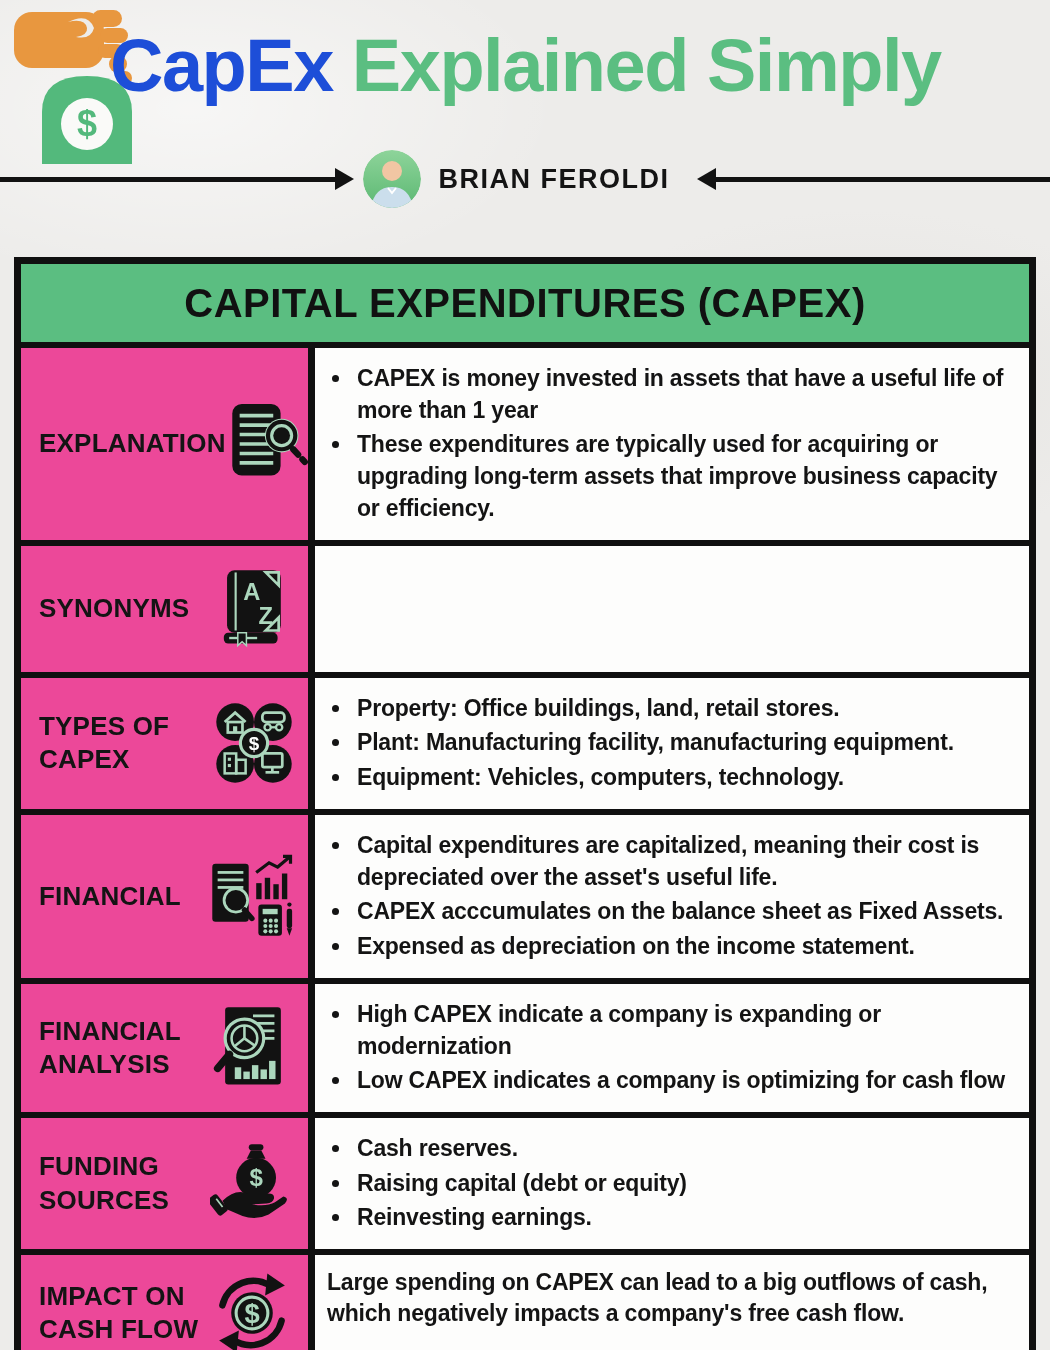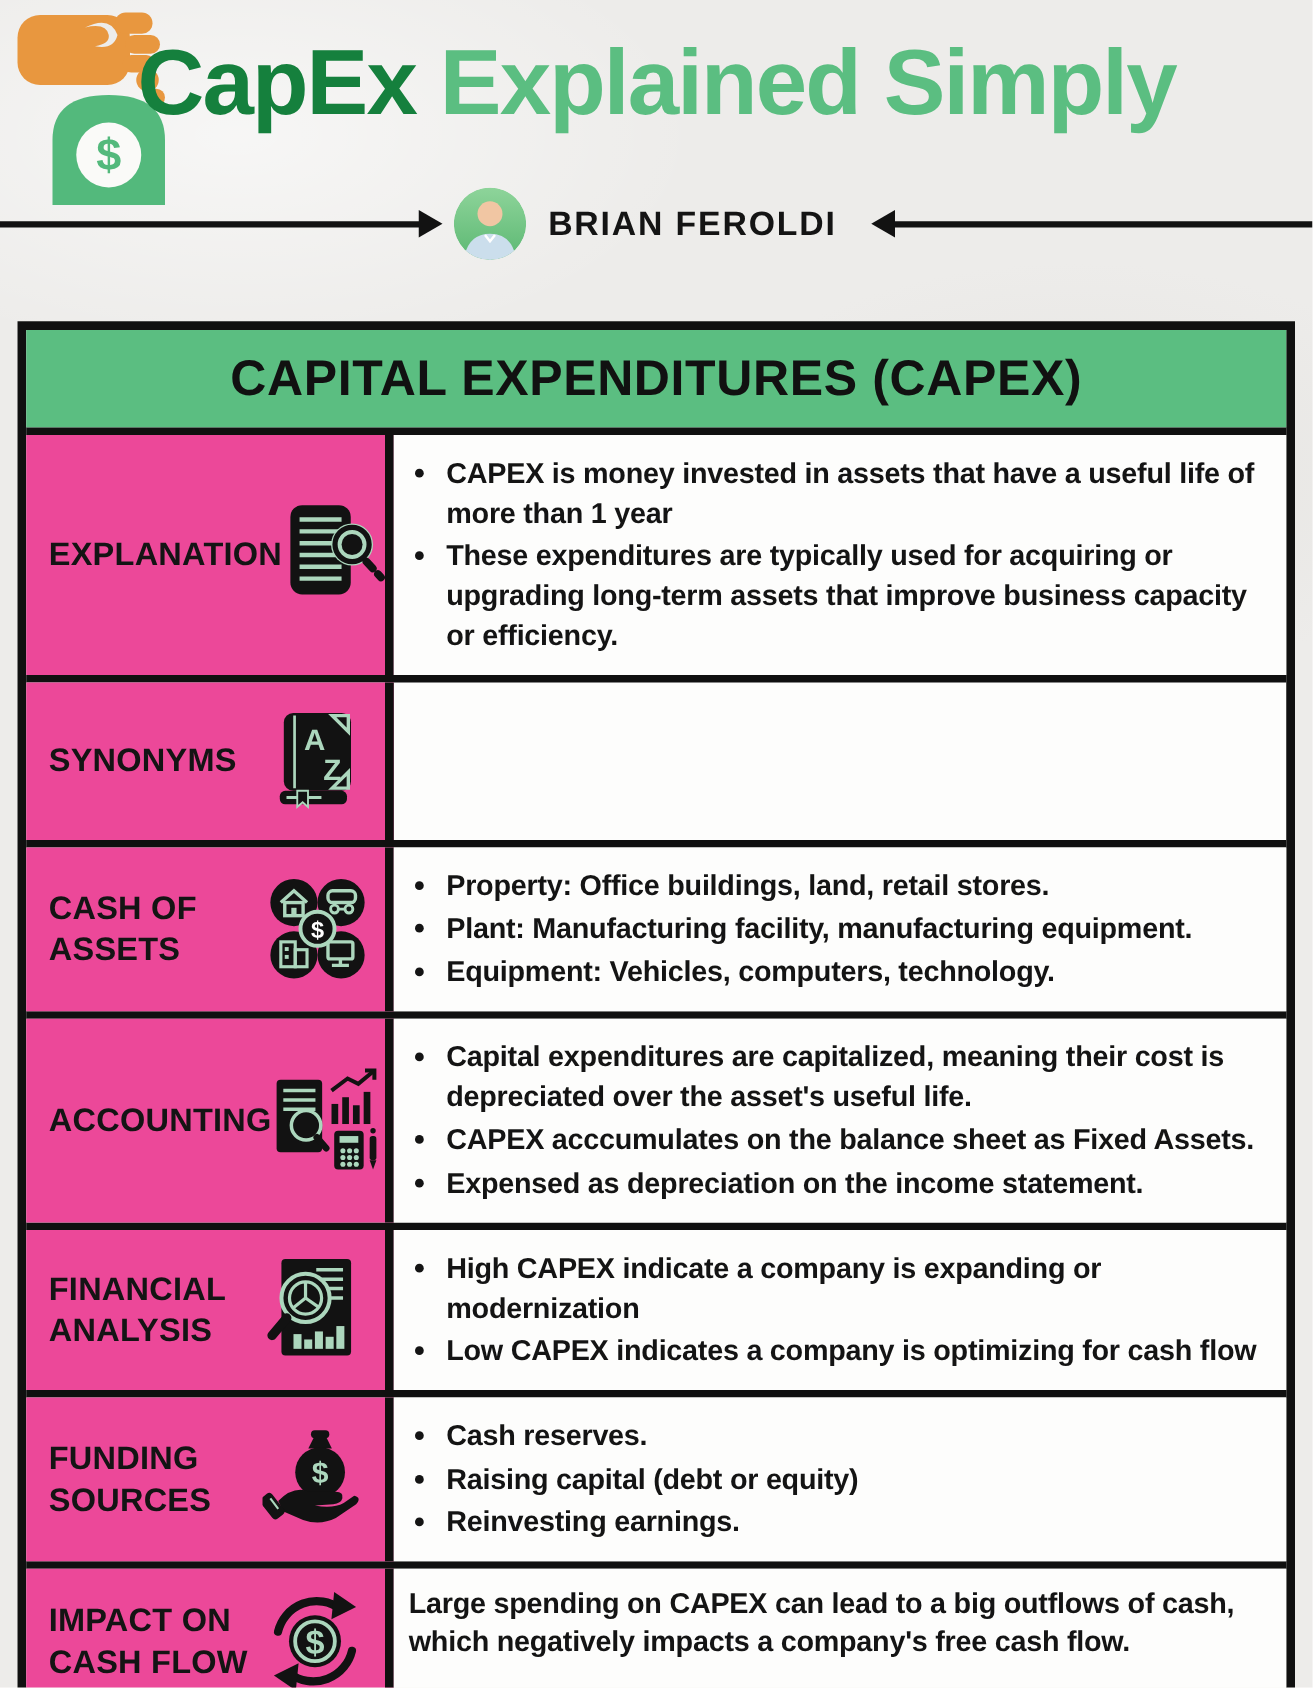--- a/index.html
+++ b/index.html
@@ -15,21 +15,21 @@
       radial-gradient(ellipse 740px 420px at 50% 78%, rgba(255,255,255,.4), transparent 60%);
   }
 
   
   .page-header { position:relative; height:257px; }
   .logo { position:absolute; left:12px; top:4px; width:152px; height:160px; }
   .brand-title {
     position:absolute; left:110px; top:20px; white-space:nowrap;
     font-size:74px; font-weight:bold; letter-spacing:-1.5px; line-height:1.25;
   }
-  .brand-black { color:#15803d; }
+  .brand-black { color:#1d4ed8; }
   .brand-green { color:#5BBE81; }
 
   .author-line { position:absolute; left:0; right:0; top:149px; height:60px; display:flex; align-items:center; }
   .hline { flex:1; height:5px; background:#121212; }
   .arrowhead-right { width:0; height:0; border-style:solid; border-width:11px 0 11px 19px;
     border-color:transparent transparent transparent #121212; margin-right:9px; margin-left:-1px; }
   .arrowhead-left { width:0; height:0; border-style:solid; border-width:11px 19px 11px 0;
     border-color:transparent #121212 transparent transparent; margin-left:9px; margin-right:-1px; }
   .avatar { width:58px; height:58px; border-radius:50%; overflow:hidden; flex:0 0 auto; }
   .author-name { margin:0 18px; font-size:27px; font-weight:bold; letter-spacing:1.5px; }
@@ -166,21 +166,21 @@
           <rect x="11" y="62" width="50" height="10" rx="4" fill="#121212"></rect>
           <line x1="16" y1="67" x2="42" y2="67" stroke="#ACD7BD" stroke-width="2.2"></line>
           <path d="M24 62 v12 l4 -3.5 l4 3.5 v-12 z" fill="#121212" stroke="#ACD7BD" stroke-width="1.4"></path>
         </svg>
       </div>
     </div>
   </div>
 
   <div class="t-row r3">
     <div class="label-cell">
-      <div class="label-text">CASH OF ASSETS</div>
+      <div class="label-text">TYPES OF CAPEX</div>
       <div class="icon-box">
         <svg width="88" height="88" viewBox="0 0 84 84">
           <g fill="#121212">
             <circle cx="24" cy="22" r="18"></circle>
               <circle cx="60" cy="22" r="18"></circle>
             <circle cx="24" cy="62" r="18"></circle>
               <circle cx="60" cy="62" r="18"></circle>
           </g>
 
           <path d="M14 22 L24 13 L34 22" fill="none" stroke="#ACD7BD" stroke-width="2.6"></path>
@@ -210,21 +210,21 @@
       <ul>
           <li>Property: Office buildings, land, retail stores.</li>
           <li>Plant: Manufacturing facility, manufacturing equipment.</li>
           <li>Equipment: Vehicles, computers, technology.</li>
         </ul>
     </div>
   </div>
 
   <div class="t-row r4">
     <div class="label-cell">
-      <div class="label-text">ACCOUNTING</div>
+      <div class="label-text">FINANCIAL</div>
       <div class="icon-box">
         <svg width="90" height="90" viewBox="0 0 84 84">
           <rect x="4" y="12" width="34" height="54" rx="3" fill="#121212"></rect>
           <g stroke="#ACD7BD" stroke-width="2.6">
             <line x1="9" y1="20" x2="33" y2="20"></line>
               <line x1="9" y1="27" x2="33" y2="27"></line>
               <line x1="9" y1="34" x2="33" y2="34"></line>
           </g>
           <circle cx="26" cy="46" r="11" fill="#121212" stroke="#ACD7BD" stroke-width="2.6"></circle>
           <line x1="34" y1="55" x2="41" y2="63" stroke="#121212" stroke-width="5" stroke-linecap="round"></line>

